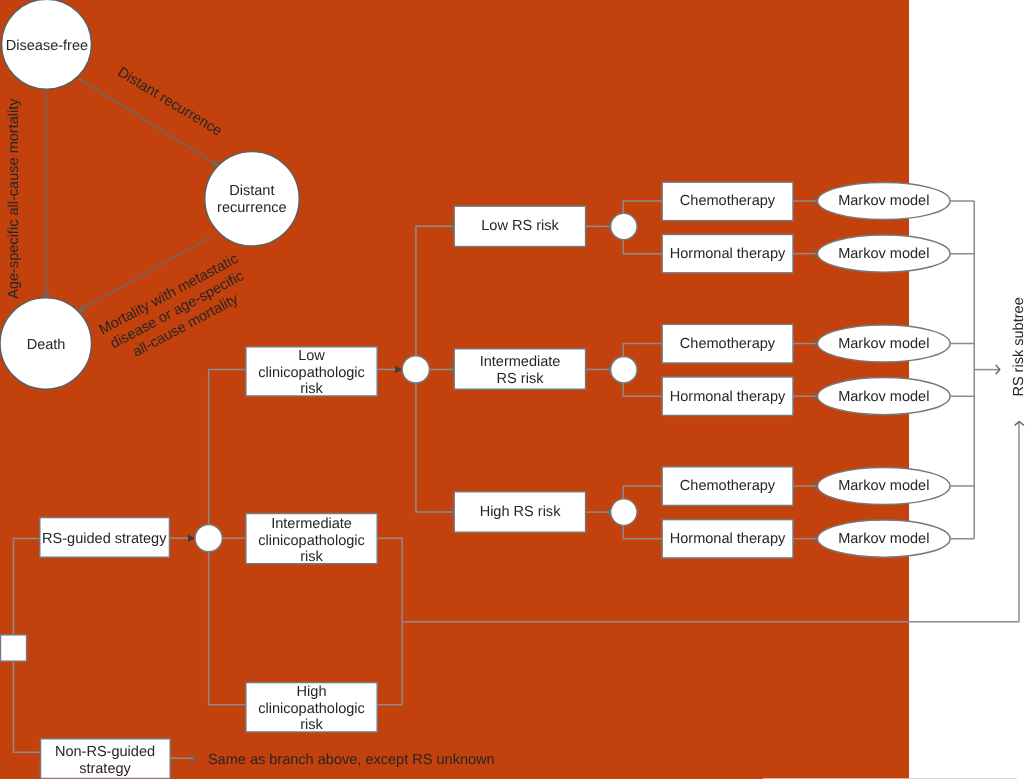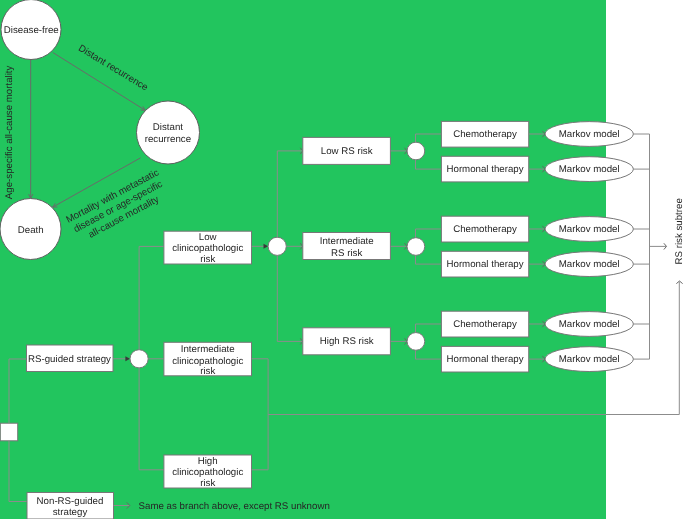--- a/index.html
+++ b/index.html
@@ -12,21 +12,21 @@
     width: 685px;
     height: 519px;
     overflow: hidden;
     font-family: "Liberation Sans", sans-serif;
     -webkit-font-smoothing: antialiased;
   }
   #diagram {
     position: relative;
     width: 606px;
     height: 519px;
-    background: #22c55e;
+    background: #c2410c;
   }
   svg#canvas {
     position: absolute;
     top: 0;
     left: 0;
     width: 685px;
     height: 519px;
     shape-rendering: geometricPrecision;
     transform: translateZ(0);
   }

